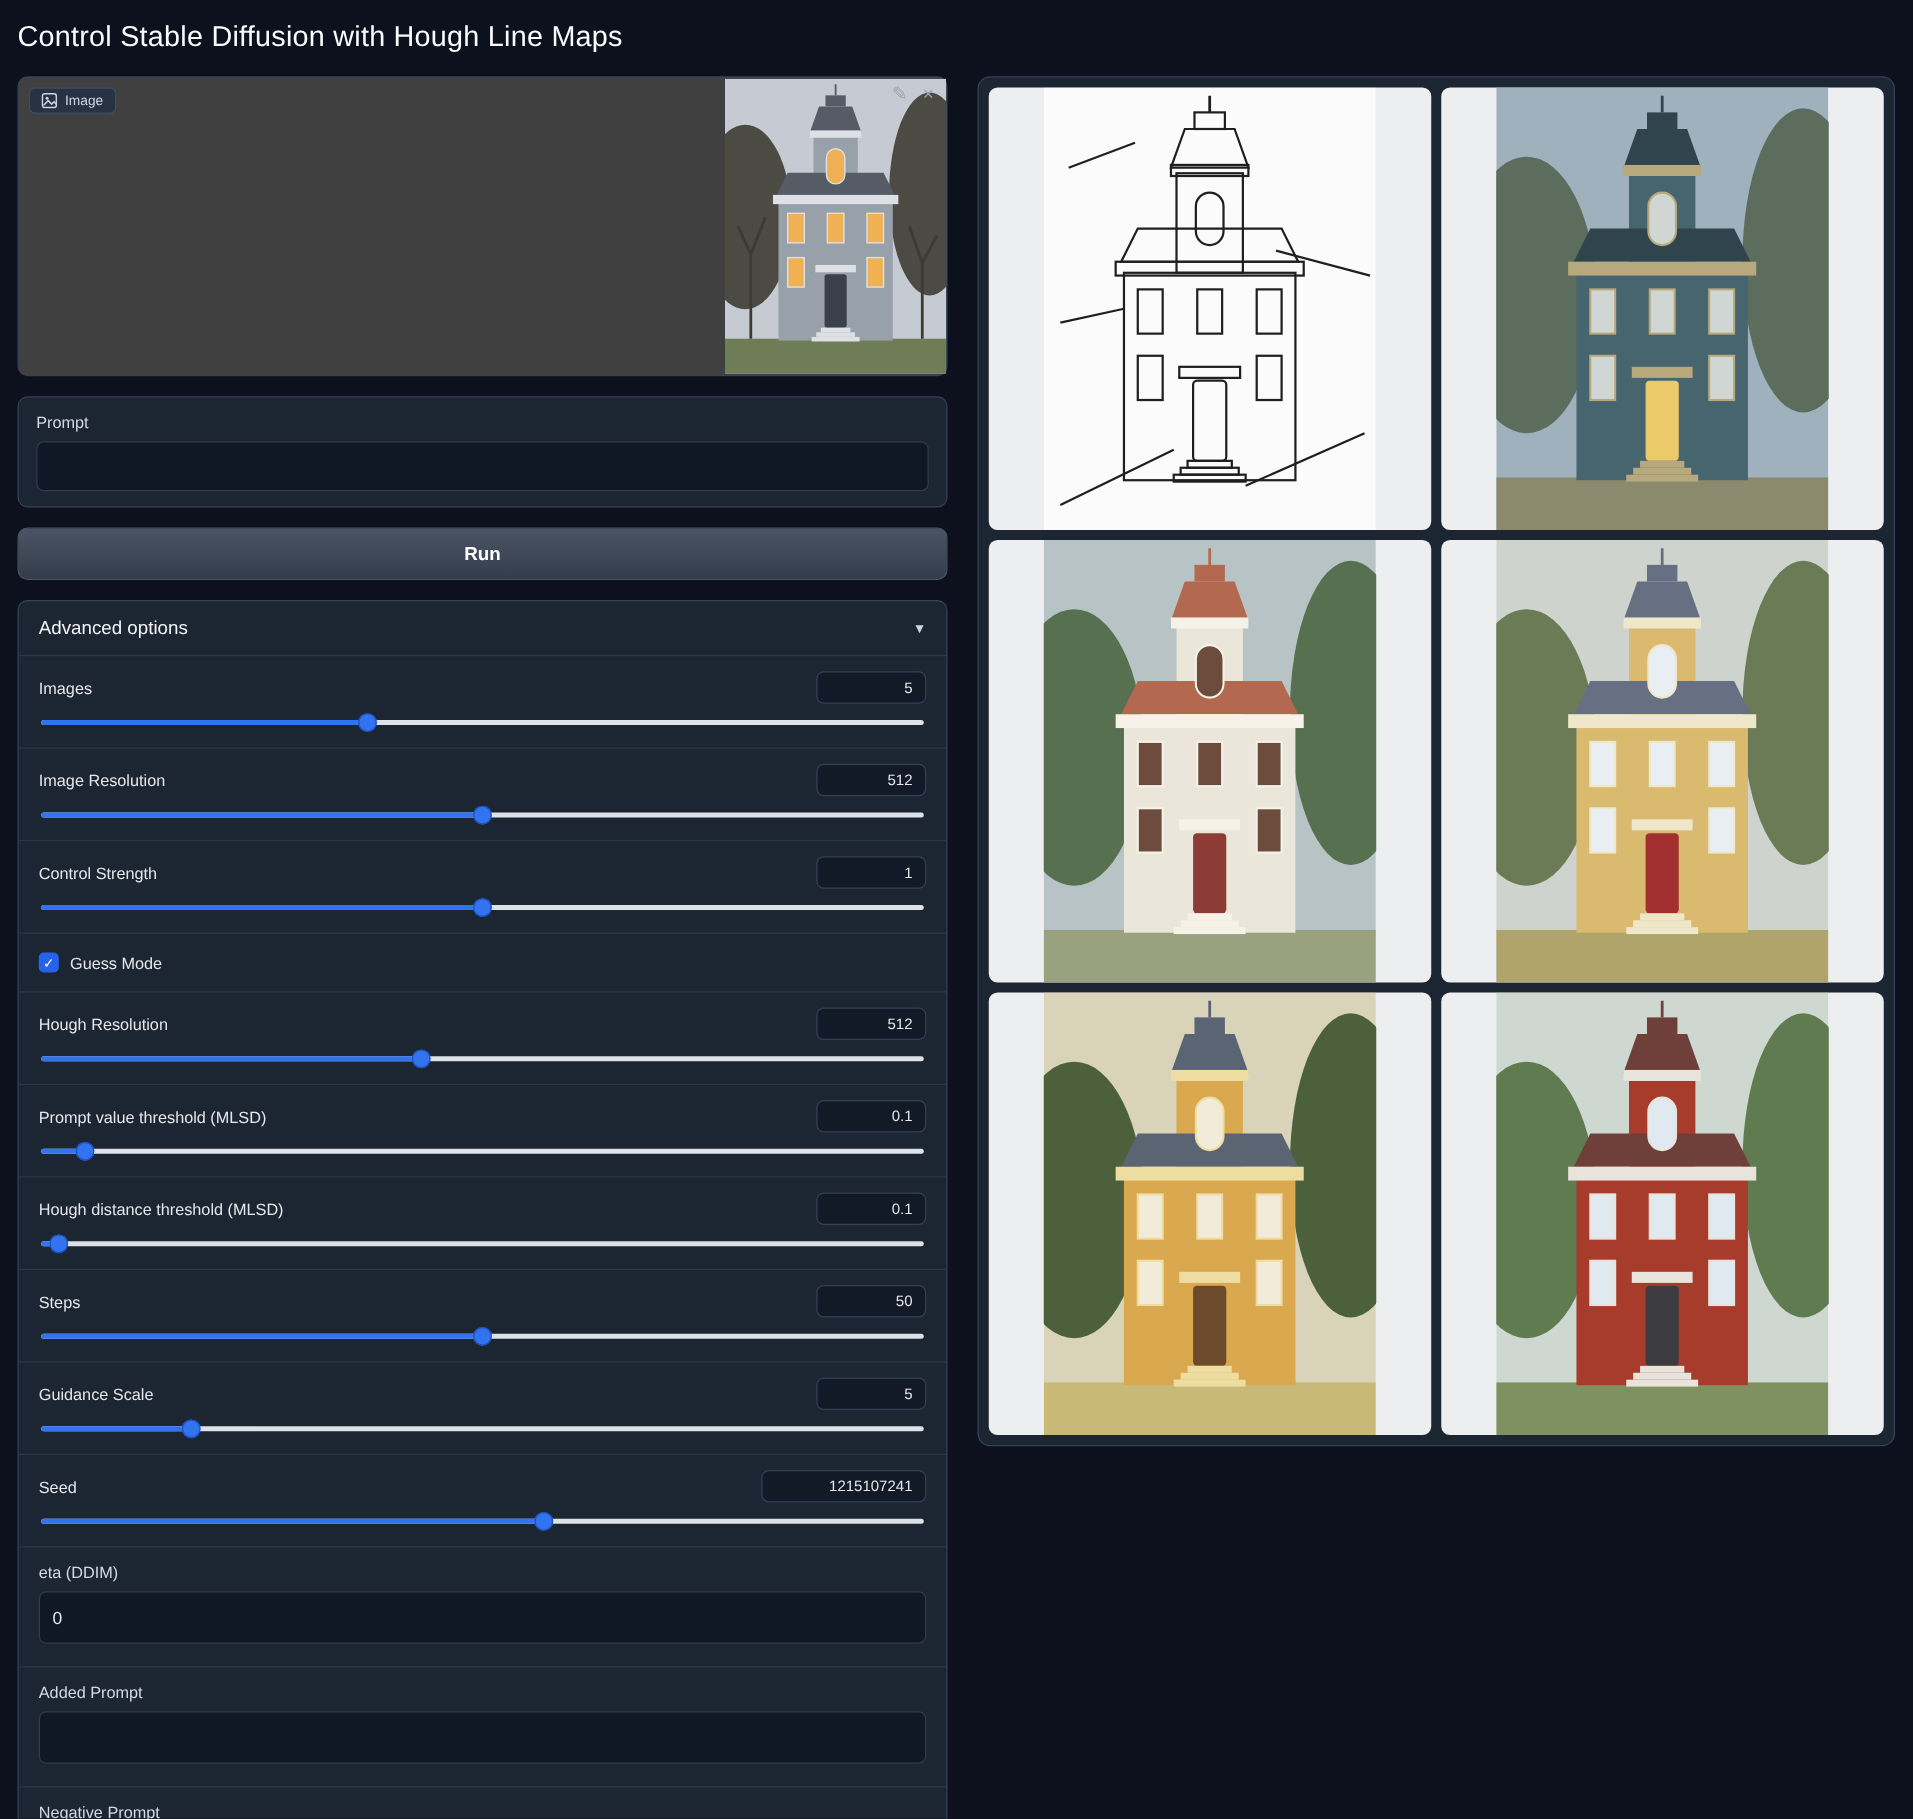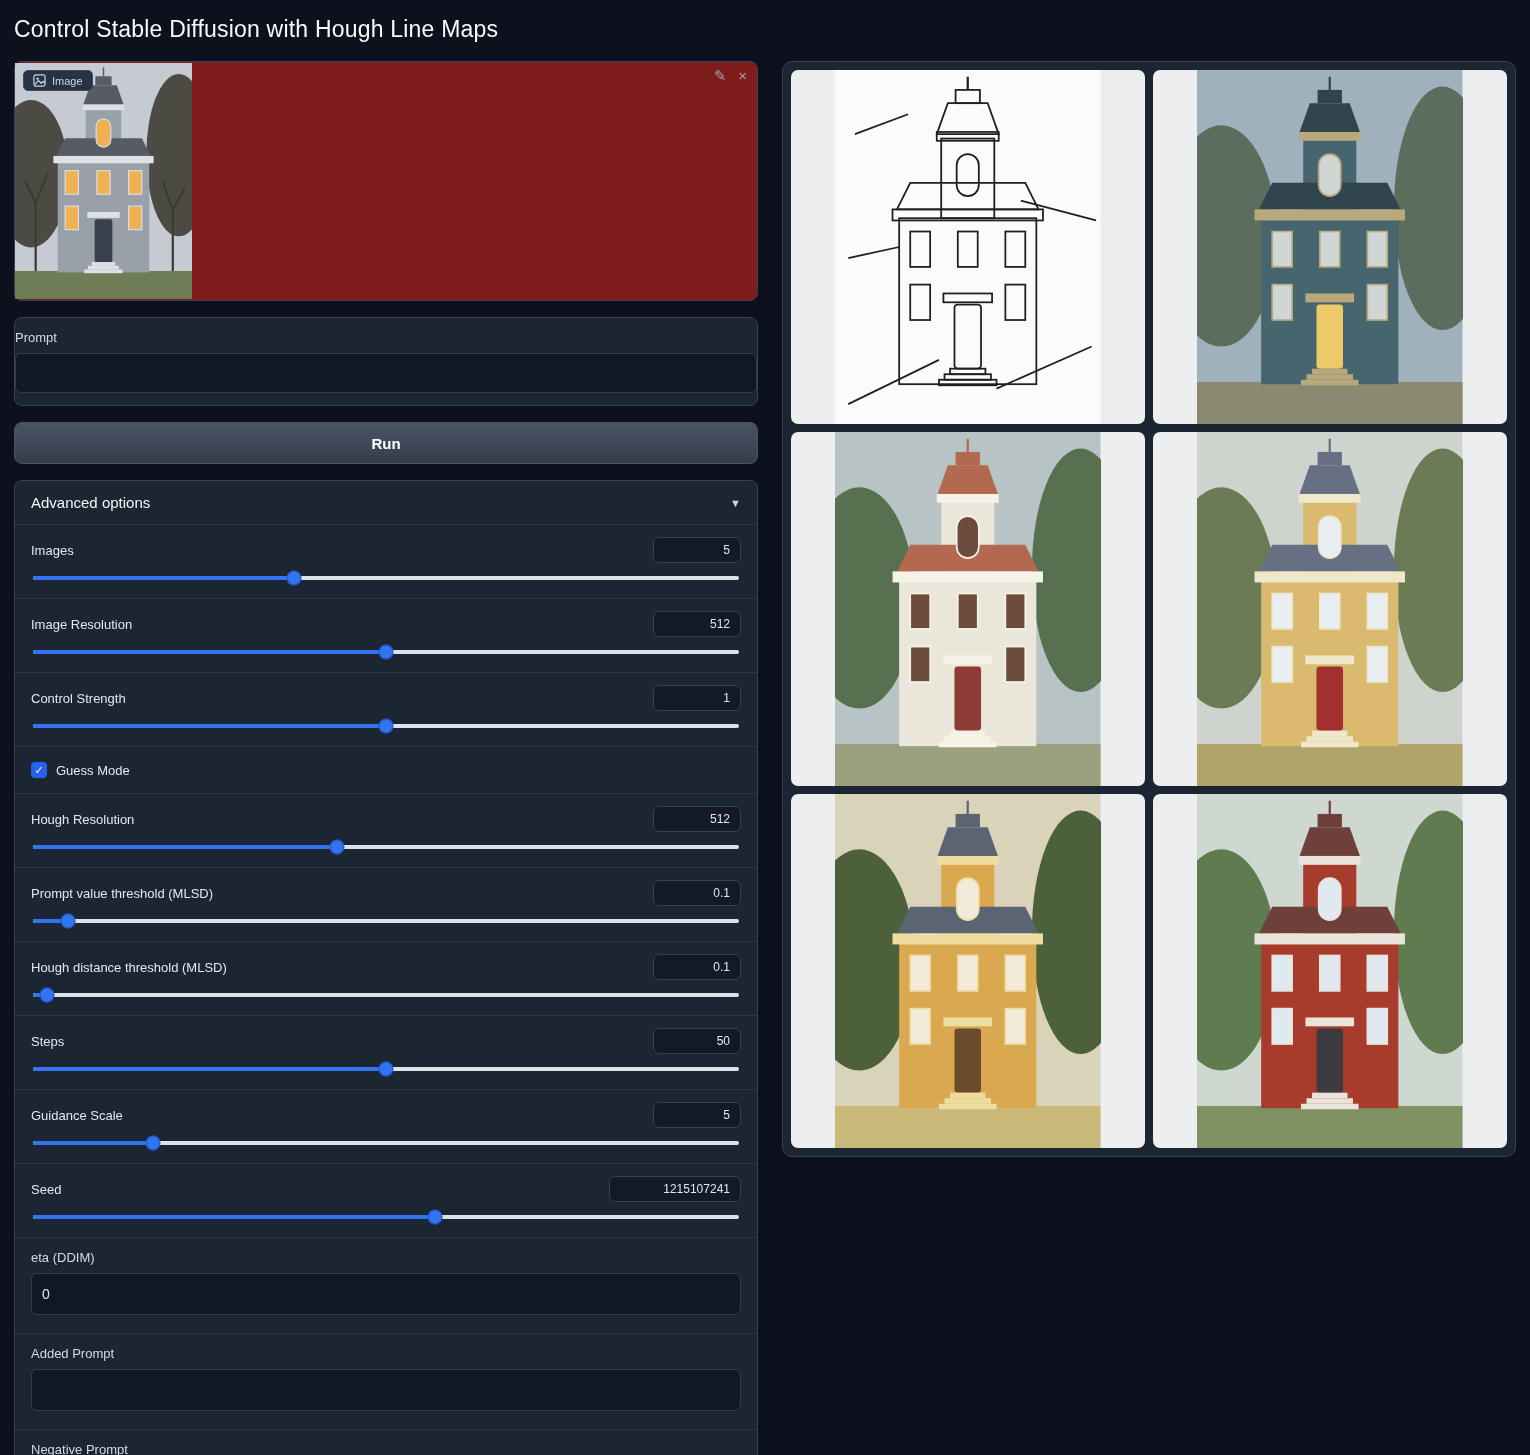--- a/index.html
+++ b/index.html
@@ -6,30 +6,30 @@
   html,body{width:1530px;height:1455px;overflow:hidden;background:#0c111d;
     font-family:"Liberation Sans",sans-serif;color:#e5e7eb}
   .page{padding:12px 14px;height:100%}
   .app-title{font-size:23px;font-weight:400;color:#f9fafb;margin:4px 0 18px;letter-spacing:.2px}
   .cols{display:flex;gap:24px;align-items:flex-start}
   .left{width:744px;flex:none;display:flex;flex-direction:column;gap:16px}
   .right{flex:1}
   .panel{background:#1c2532;border:1px solid #36425a;border-radius:8px}
 
   
-  .img-panel{position:relative;height:240px;display:flex;align-items:center;justify-content:flex-start;background:#7f1d1d}
+  .img-panel{position:relative;height:240px;display:flex;align-items:center;justify-content:flex-end;background:#404040}
   .chip{position:absolute;top:8px;left:8px;display:flex;gap:6px;align-items:center;
     background:#273242;border:1px solid #3e4c61;border-radius:5px;padding:3px 9px;
     font-size:11px;color:#cbd5e1;z-index:2}
   .img-actions{position:absolute;top:6px;right:10px;display:flex;gap:12px;color:#9ca3af;font-size:15px;z-index:2}
   .img-actions span{cursor:pointer;line-height:1}
   .preview svg{height:236px;display:block}
 
   
-  .prompt-panel{padding:12px 0}
+  .prompt-panel{padding:12px 14px}
   .field-label{display:block;font-size:13px;color:#d3dae3;margin-bottom:8px}
   .text-input{width:100%;height:40px;background:#101826;border:1px solid #2f3b50;border-radius:6px;
     color:#e5e7eb;padding:0 10px;font-size:14px;font-family:"Liberation Sans",sans-serif;outline:none}
 
   
   .run-btn{height:42px;width:100%;display:flex;align-items:center;justify-content:center;
     background:linear-gradient(180deg,#4a5464,#343d4c);border:1px solid #4b5563;border-radius:8px;
     color:#fff;font-size:15px;font-weight:700;cursor:pointer}
 
   

